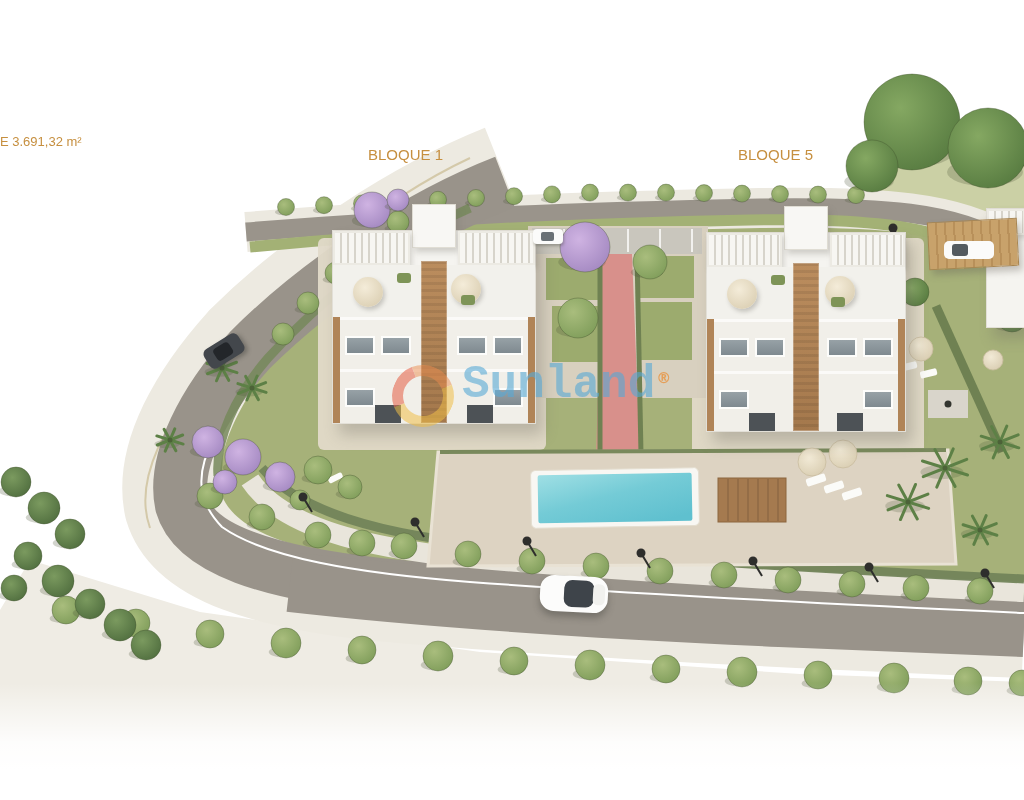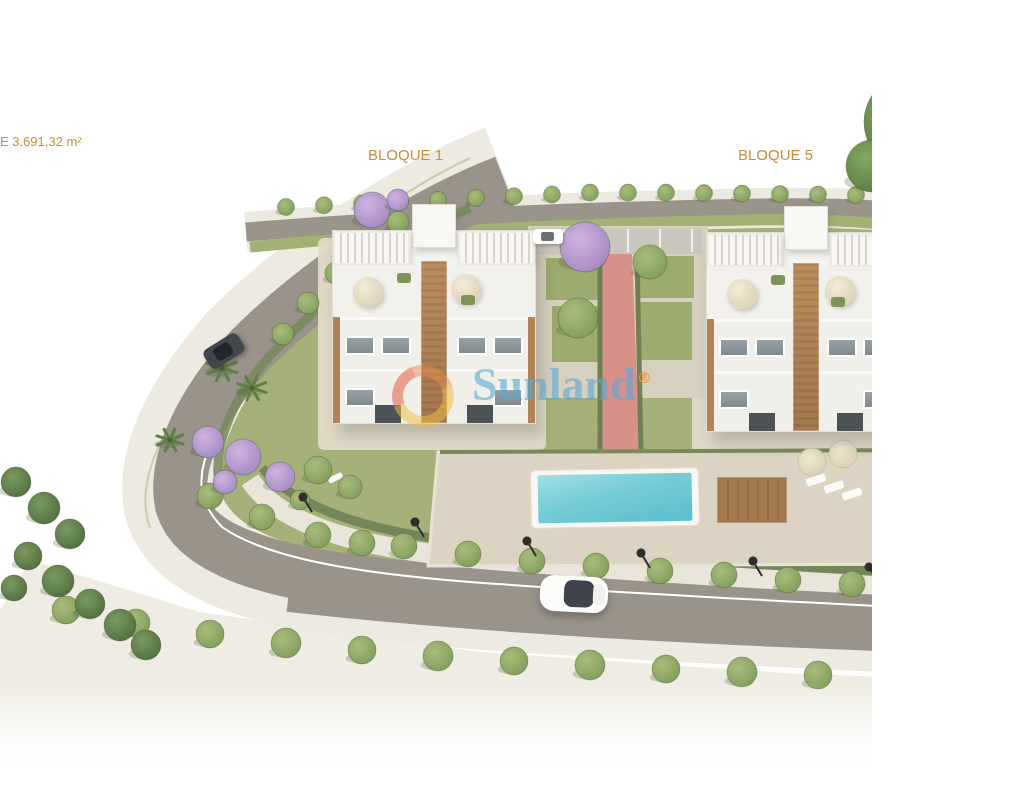--- a/index.html
+++ b/index.html
@@ -1,35 +1,35 @@
 <!DOCTYPE html>
 <html><head>
 <meta charset="utf-8">
 <style>
   html,body{margin:0;padding:0;background:#ffffff;}
-  #stage{position:relative;width:872px;height:800px;background:#ffffff;overflow:hidden;
+  #stage{position:relative;width:1024px;height:800px;background:#ffffff;overflow:hidden;
          font-family:"Liberation Sans",sans-serif;}
   #terrain{position:absolute;left:0;top:0;z-index:0;}
 
   
   .map-label{position:absolute;color:#c68f3f;z-index:25;white-space:nowrap;}
   #area-label{left:0;top:134px;font-size:13px;}
   #b1-label{left:368px;top:146px;font-size:15px;}
   #b2-label{left:738px;top:146px;font-size:15px;}
 
   
   .watermark{position:absolute;left:392px;top:362px;display:flex;align-items:flex-start;
              z-index:30;pointer-events:none;}
   .wm-logo{width:40px;height:40px;border-radius:50%;
            border:11px solid rgba(240,190,74,.55);
            border-left-color:rgba(229,110,86,.62);
            border-top-color:rgba(234,140,80,.5);
            transform:rotate(24deg);margin-top:3px;}
-  .wm-text{font-family:Liberation Serif, serif;font-weight:bold;font-size:46px;line-height:1;
-           color:rgba(86,168,214,.60);margin-left:18px;}
+  .wm-text{font-family:Liberation Mono, monospace;font-weight:bold;font-size:46px;line-height:1;
+           color:rgba(86,168,214,.60);margin-left:8px;}
   .wm-reg{font-family:"DejaVu Sans",sans-serif;font-size:15px;font-weight:bold;
           color:rgba(232,150,70,.85);margin-left:1px;margin-top:7px;}
 
   
   .building{position:absolute;background:#f5f4f0;border:1px solid #e2dfd7;
             box-shadow:7px 11px 14px rgba(110,105,95,.32);z-index:10;}
   .b1{left:332px;top:230px;width:202px;height:192px;}
   .b2{left:706px;top:232px;width:198px;height:198px;}
   .shaft{position:absolute;top:-27px;left:50%;transform:translateX(-50%);width:42px;height:42px;
          background:#f8f7f4;border:1px solid #e0ddd4;box-shadow:3px 4px 6px rgba(120,115,105,.3);}

